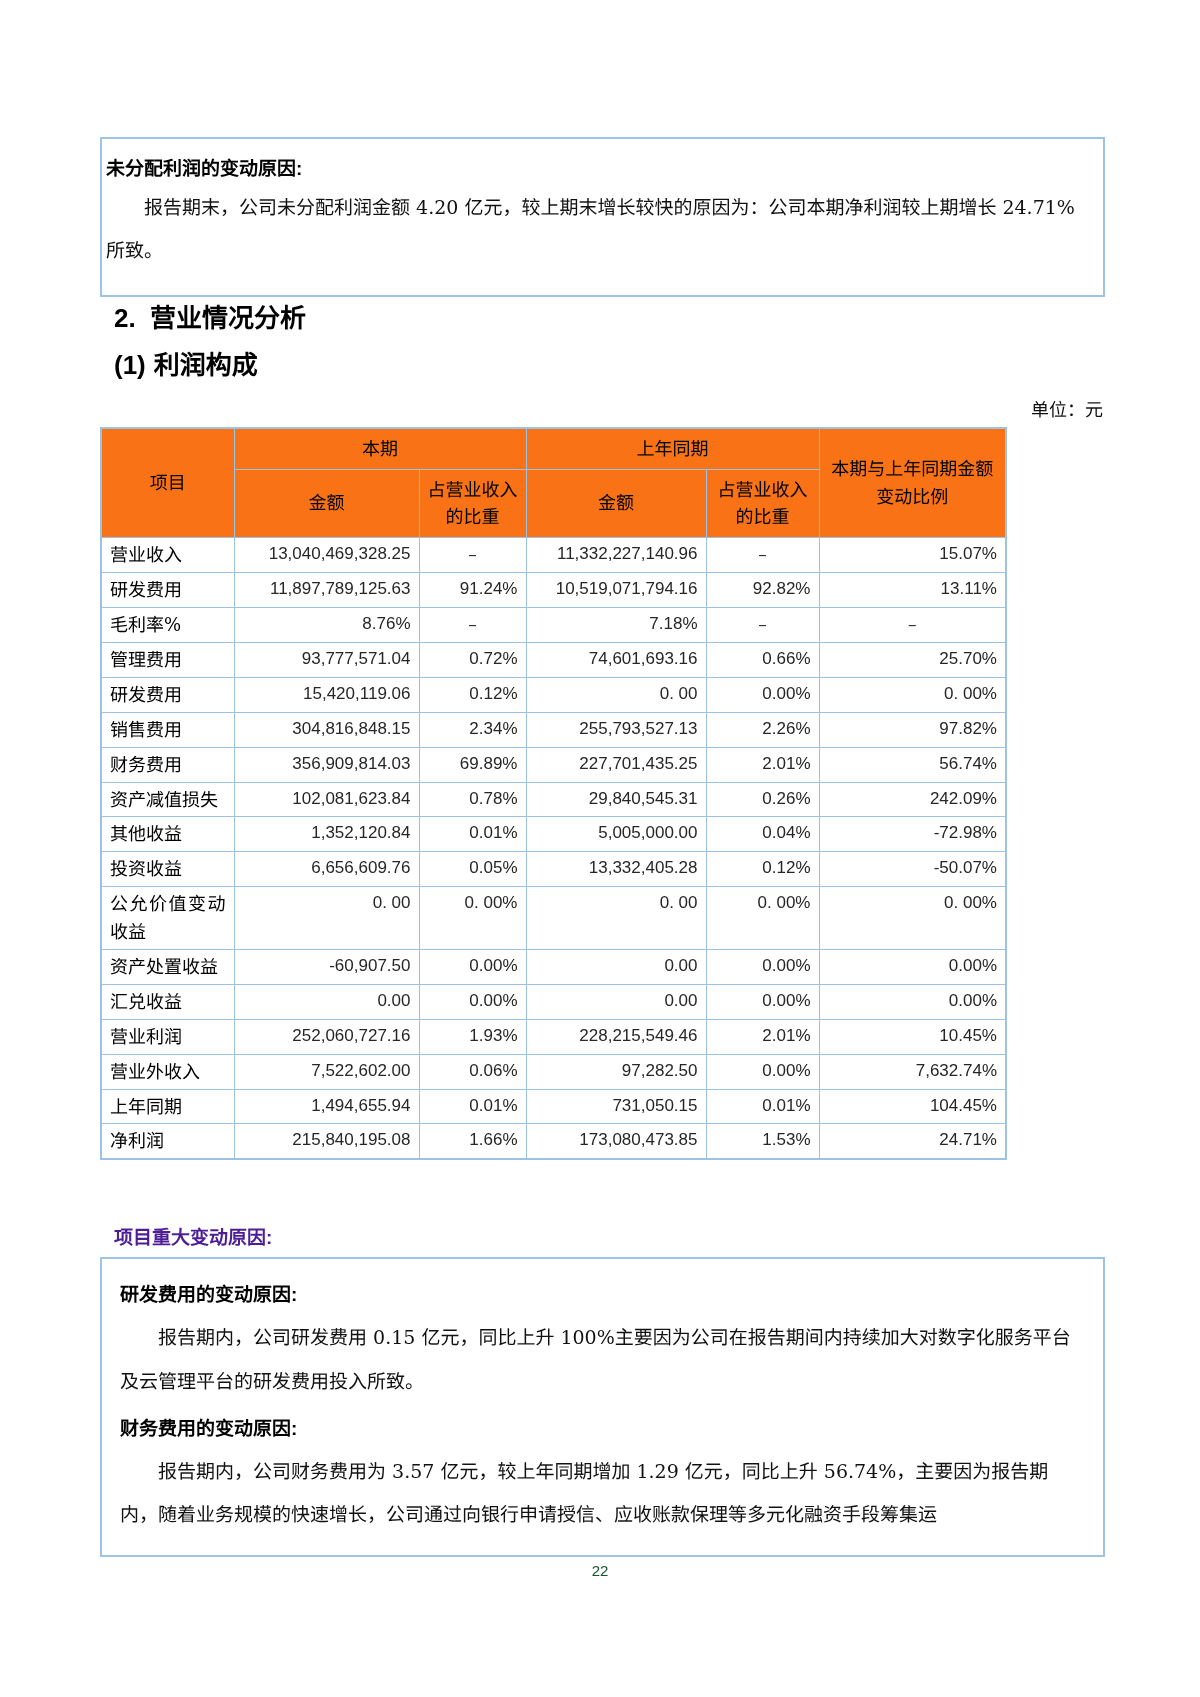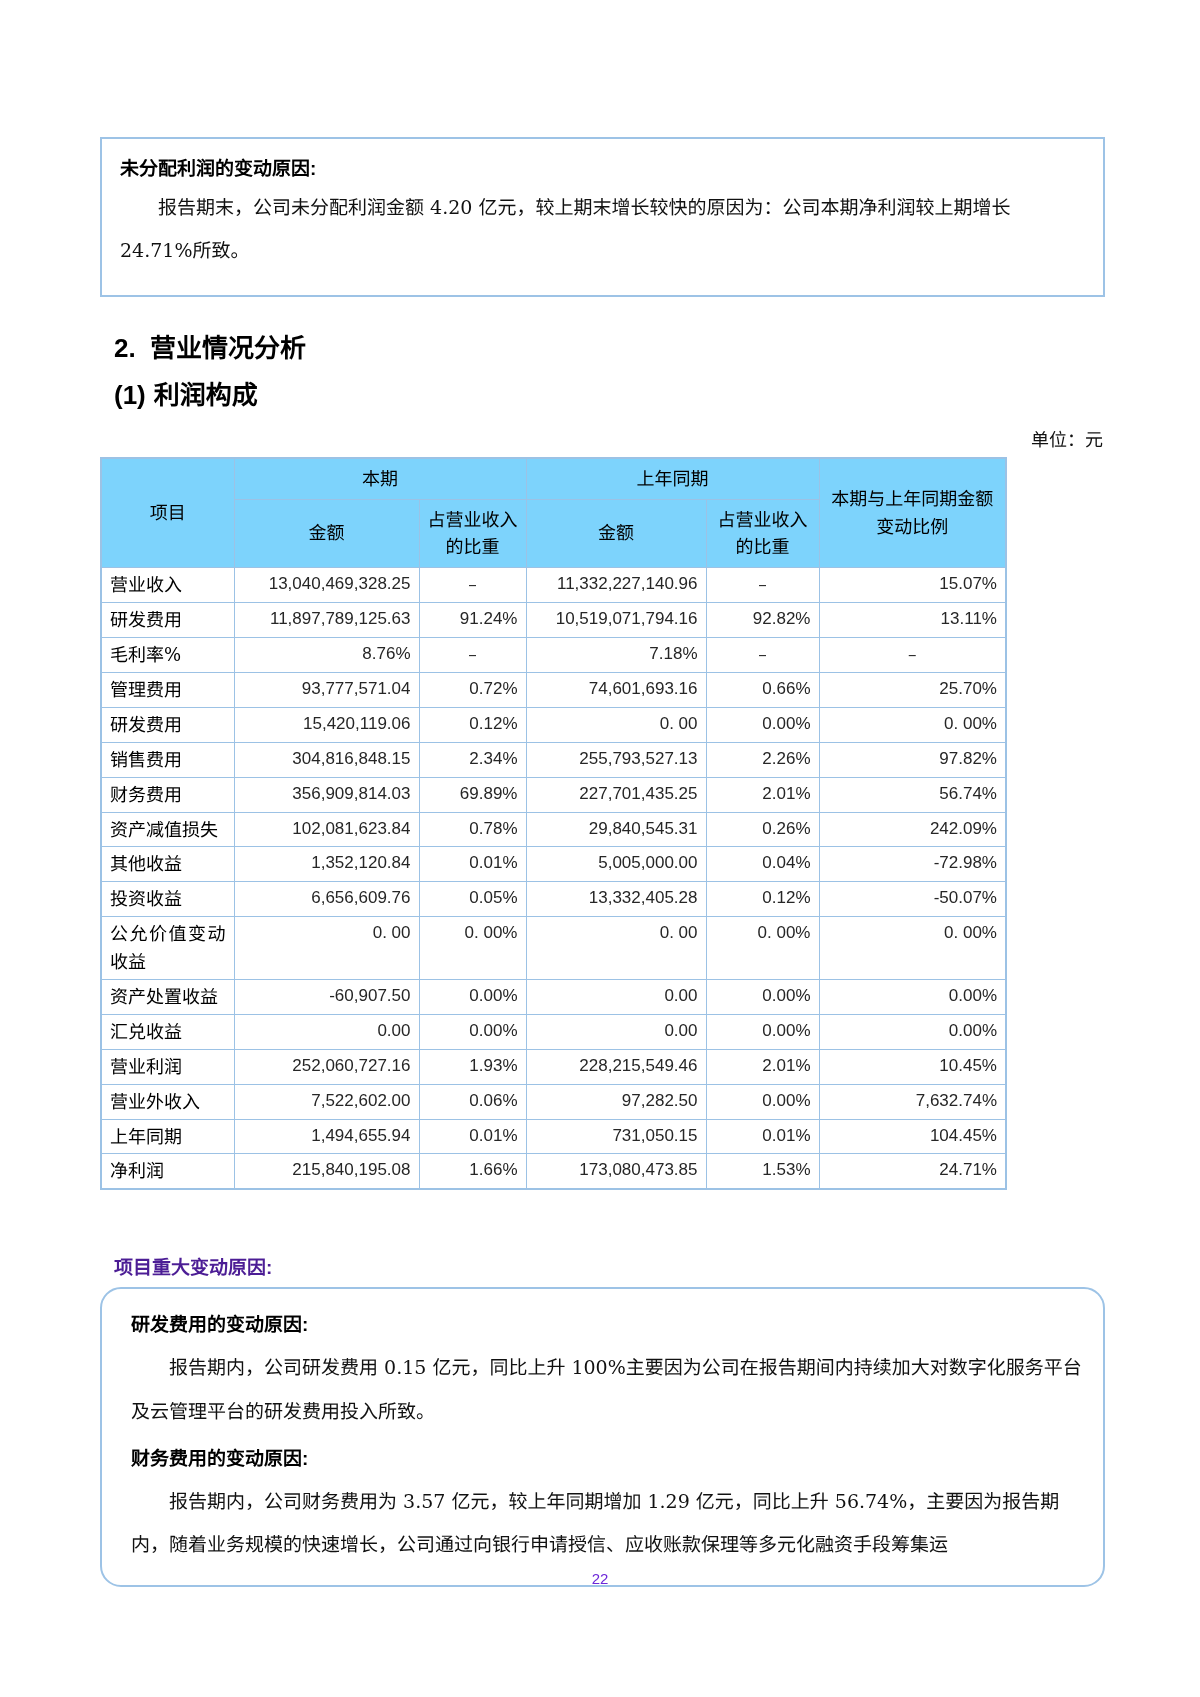--- a/index.html
+++ b/index.html
@@ -11,21 +11,21 @@
     position: relative;
     overflow: hidden;
   }
   .page { padding: 137px 95px 0 100px; height: 1697px; position: relative; }
 
   
   .blue-box {
     border: 2px solid #9dc3e6;
     background: #fff;
   }
-  .top-box { padding: 14px 20px 22px 18px; margin-bottom: 30px; }
+  .top-box { padding: 14px 20px 22px 4px; }
   .box-heading {
     font-family: "Liberation Sans", "DejaVu Sans", sans-serif;
     font-weight: 700; font-size: 19px; color: #000;
     margin-bottom: 6px;
   }
   .para {
     font-size: 19px; line-height: 2.28; text-indent: 2em; color: #111;
   }
 
   
@@ -55,21 +55,21 @@
   table.profit col.c-amt1   { width: 185px; }
   table.profit col.c-ratio1 { width: 107px; }
   table.profit col.c-amt2   { width: 180px; }
   table.profit col.c-ratio2 { width: 113px; }
   table.profit col.c-chg    { width: 187px; }
   table.profit th, table.profit td {
     border: 1px solid #9cc2e5;
     vertical-align: top;
   }
   table.profit th {
-    background: #7dd3fc;
+    background: #f97316;
     font-weight: 400; font-size: 18px; color: #000;
     text-align: center; vertical-align: middle;
     padding: 6px 4px; line-height: 1.55;
   }
   table.profit td { padding: 3px 8px; line-height: 1.55; }
   td.item {
     font-size: 18px; color: #000; text-align: justify;
     padding-left: 10px; padding-right: 14px;
   }
   td.num {
@@ -77,33 +77,33 @@
     text-align: right; color: #262626; padding-right: 10px;
   }
   td.num.c { text-align: center; font-family: "DejaVu Serif", serif; }
 
   
   .reasons-heading {
     font-family: "Liberation Sans", "DejaVu Sans", sans-serif;
     font-weight: 700; font-size: 19px; color: #4c1d95;
     margin-top: 62px; margin-bottom: 8px; padding-left: 14px;
   }
-  .reasons-box { padding: 12px 20px 8px 29px; border-radius: 21px; }
+  .reasons-box { padding: 12px 20px 8px 18px; }
   .reason-title {
     font-family: "Liberation Sans", "DejaVu Sans", sans-serif;
     font-weight: 700; font-size: 19px; color: #000;
     margin: 8px 0 10px 0;
   }
   .reason-para { margin-bottom: 10px; }
 
   .page-number {
-    position: absolute; left: 0; right: 0; bottom: 110px;
+    position: absolute; left: 0; right: 0; bottom: 118px;
     text-align: center;
     font-family: "Liberation Sans", "DejaVu Sans", sans-serif;
-    font-size: 15px; color: #6d28d9;
+    font-size: 15px; color: #14532d;
   }
 </style>
 </head>
 <body>
 
 <div class="page">
 
   <div class="blue-box top-box">
     <div class="box-heading">未分配利润的变动原因:</div>
     <p class="para">报告期末，公司未分配利润金额 4.20 亿元，较上期末增长较快的原因为：公司本期净利润较上期增长 24.71%所致。</p>

